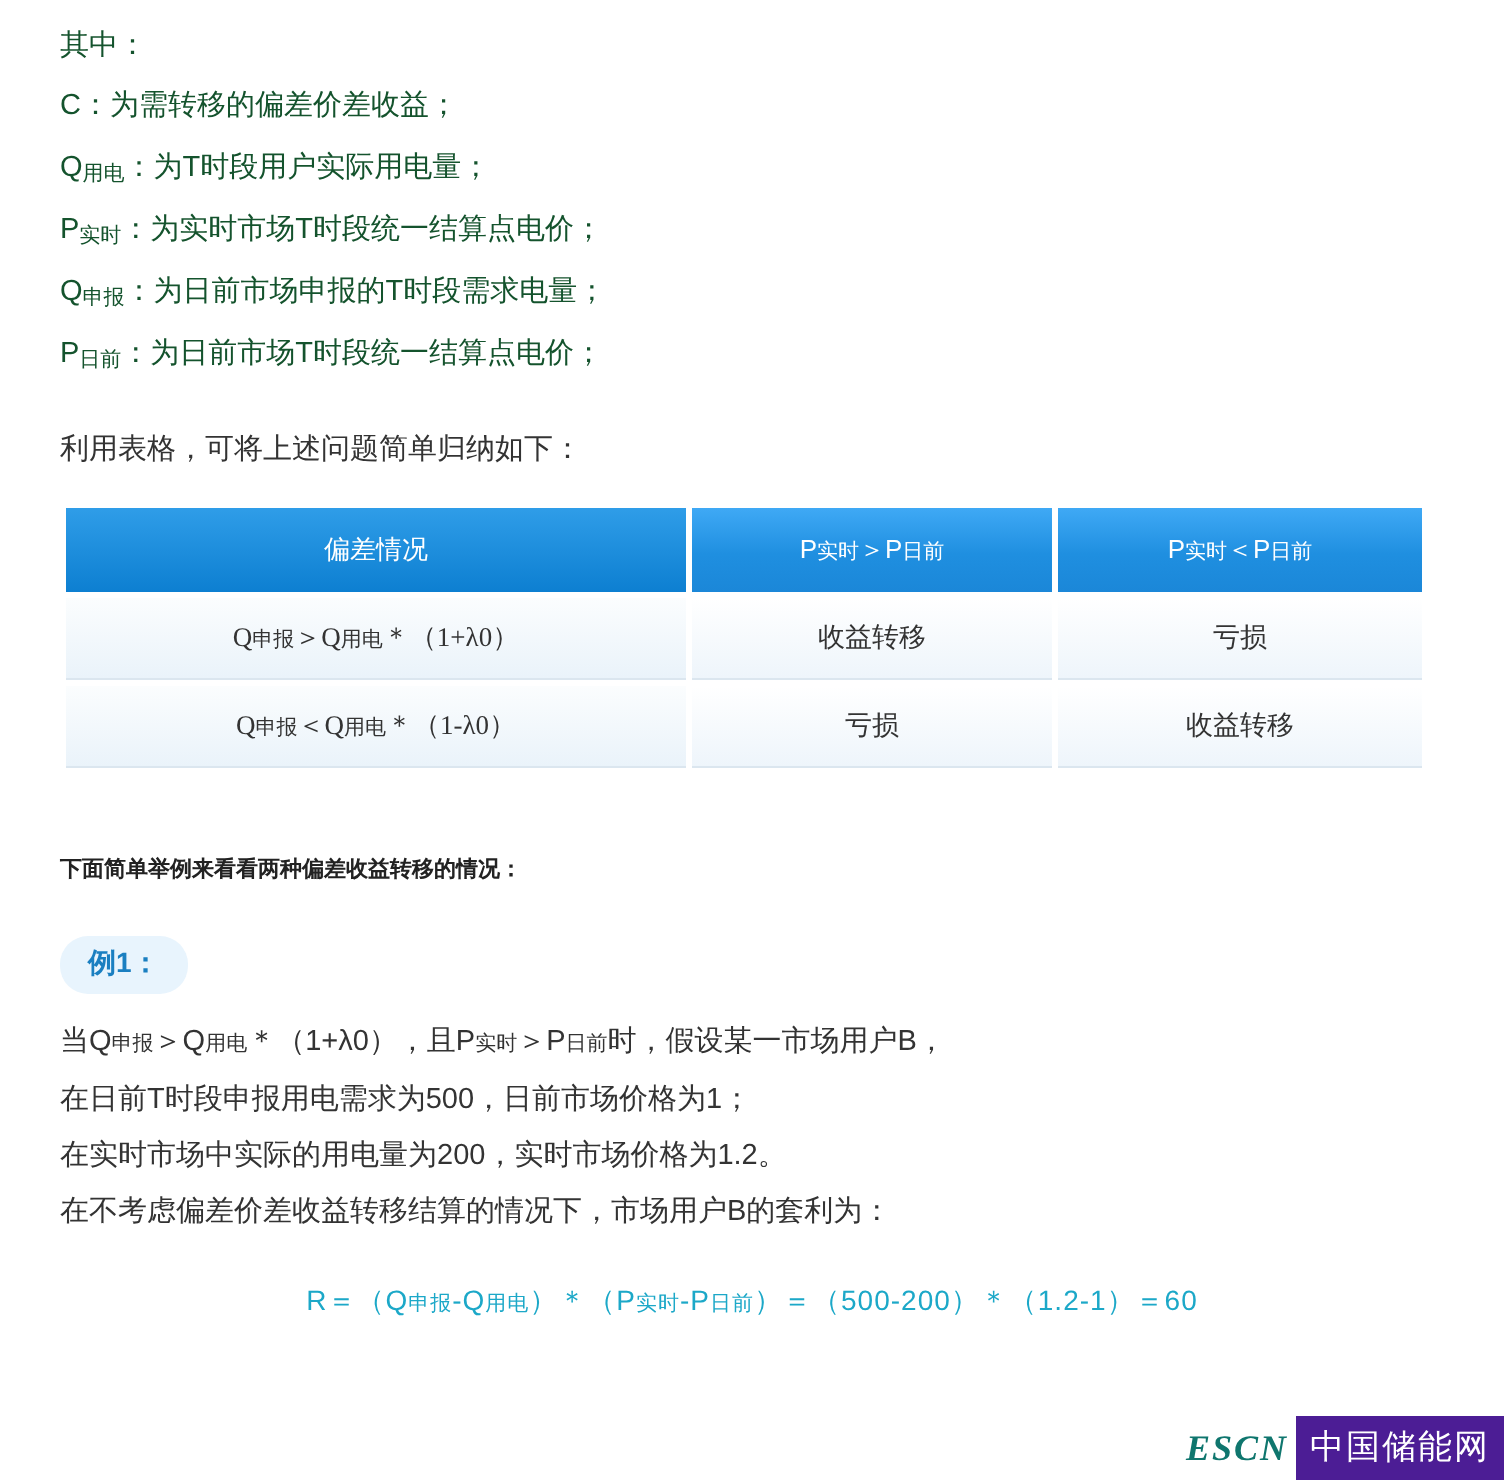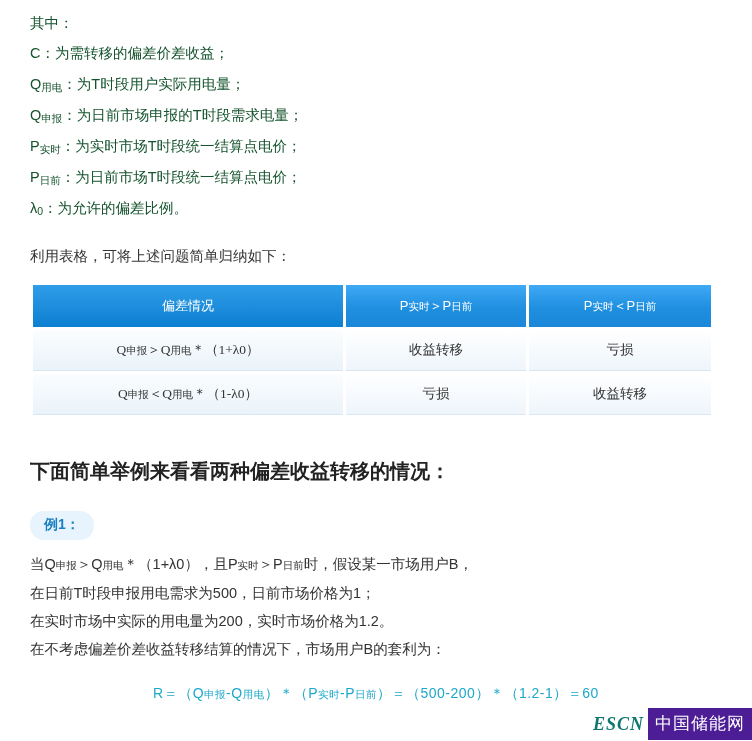--- a/index.html
+++ b/index.html
@@ -73,21 +73,21 @@
     border-bottom: 1px solid #dbe6ef;
     padding: 0;
     font-family: Liberation Serif, serif;
   }
   table.summary td.first {
     background: linear-gradient(to bottom, #fbfdfe 0%, #eaf3fa 100%);
   }
   .sub { font-size: 10.5px; }
 
   .bold-line {
-    font-size: 20px;
+    font-size: 11px;
     font-weight: bold;
     color: #222222;
     margin-top: 40px;
     margin-bottom: 26px;
   }
   .example-tag {
     display: inline-block;
     background: #e8f4fd;
     color: #1a7fc1;
     font-weight: bold;
@@ -144,34 +144,31 @@
 
   <div class="def-line">
     <span>C</span><span class="sub"></span><span>：为需转移的偏差价差收益；</span>
   </div>
 
   <div class="def-line">
     <span>Q</span><span class="sub">用电</span><span>：为T时段用户实际用电量；</span>
   </div>
 
   <div class="def-line">
+    <span>P</span><span class="sub">实时</span><span>：为实时市场T时段统一结算点电价；</span>
+  </div>
+
+  <div class="def-line">
     <span>Q</span><span class="sub">申报</span><span>：为日前市场申报的T时段需求电量；</span>
   </div>
 
   <div class="def-line">
-    <span>P</span><span class="sub">实时</span><span>：为实时市场T时段统一结算点电价；</span>
-  </div>
-
-  <div class="def-line">
     <span>P</span><span class="sub">日前</span><span>：为日前市场T时段统一结算点电价；</span>
   </div>
 
-  <div class="def-line">
-    <span>λ</span><span class="sub">0</span><span>：为允许的偏差比例。</span>
-  </div>
 
   <div class="intro">利用表格，可将上述问题简单归纳如下：</div>
 
   <table class="summary">
     <colgroup>
       <col style="width:310px">
       <col style="width:180px">
       <col style="width:182px">
     </colgroup>
     <thead>

